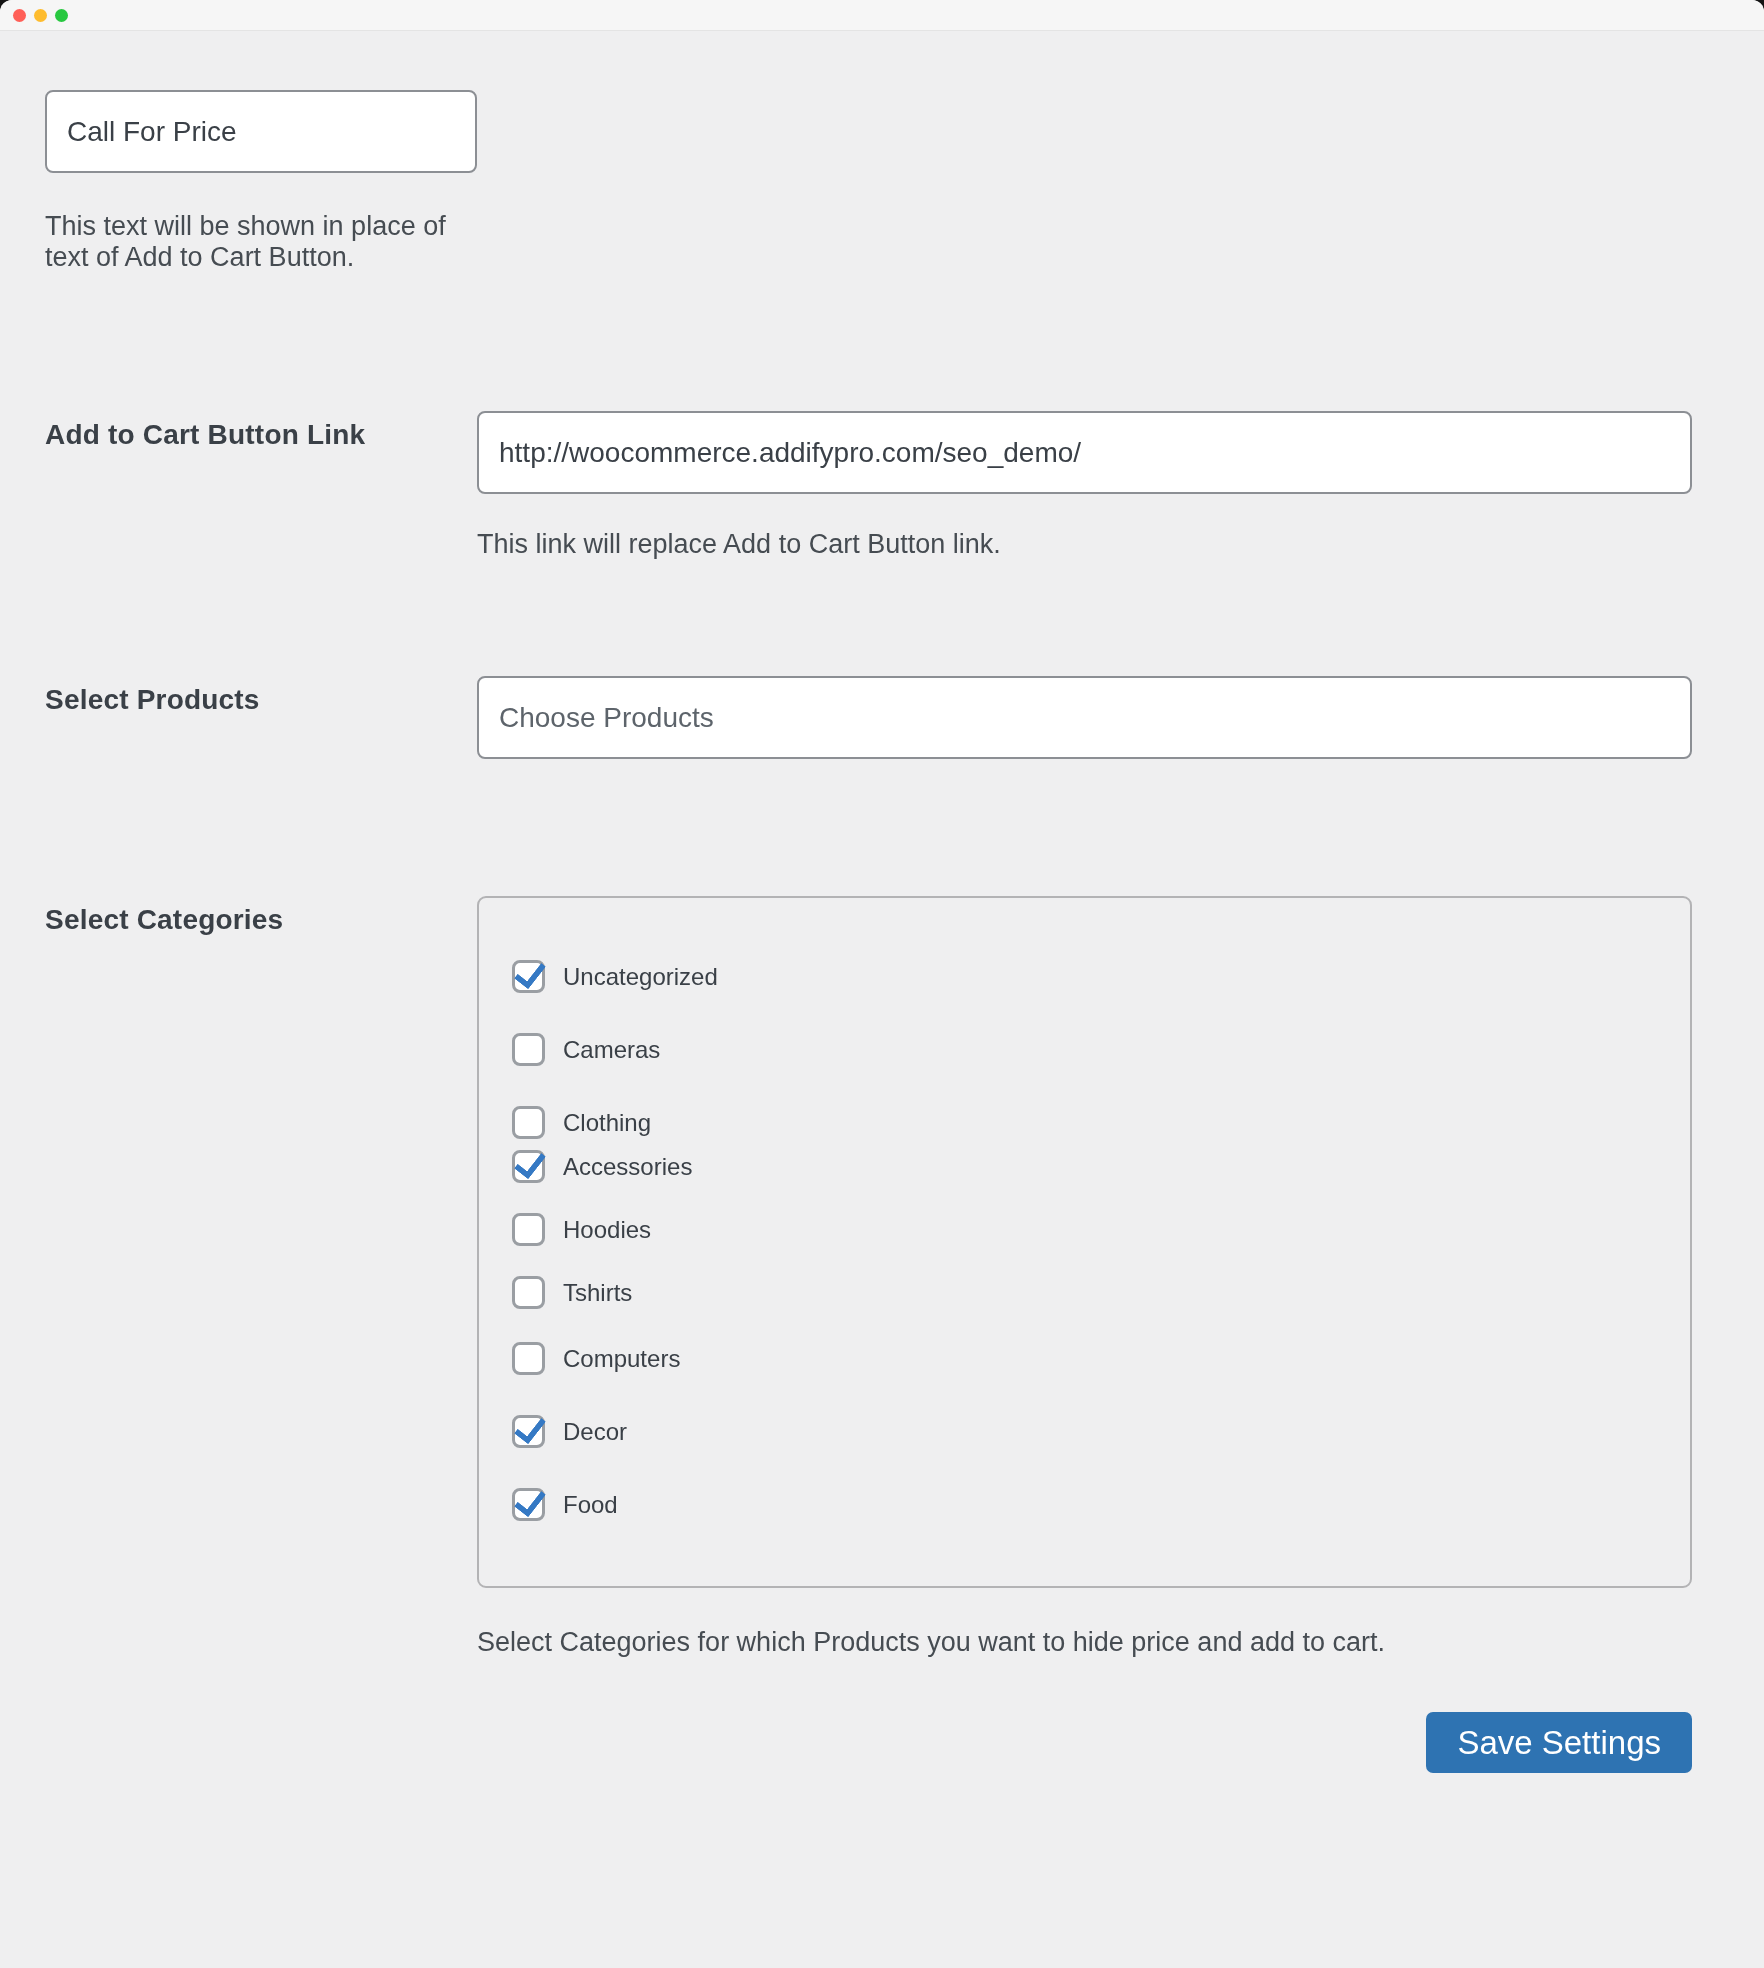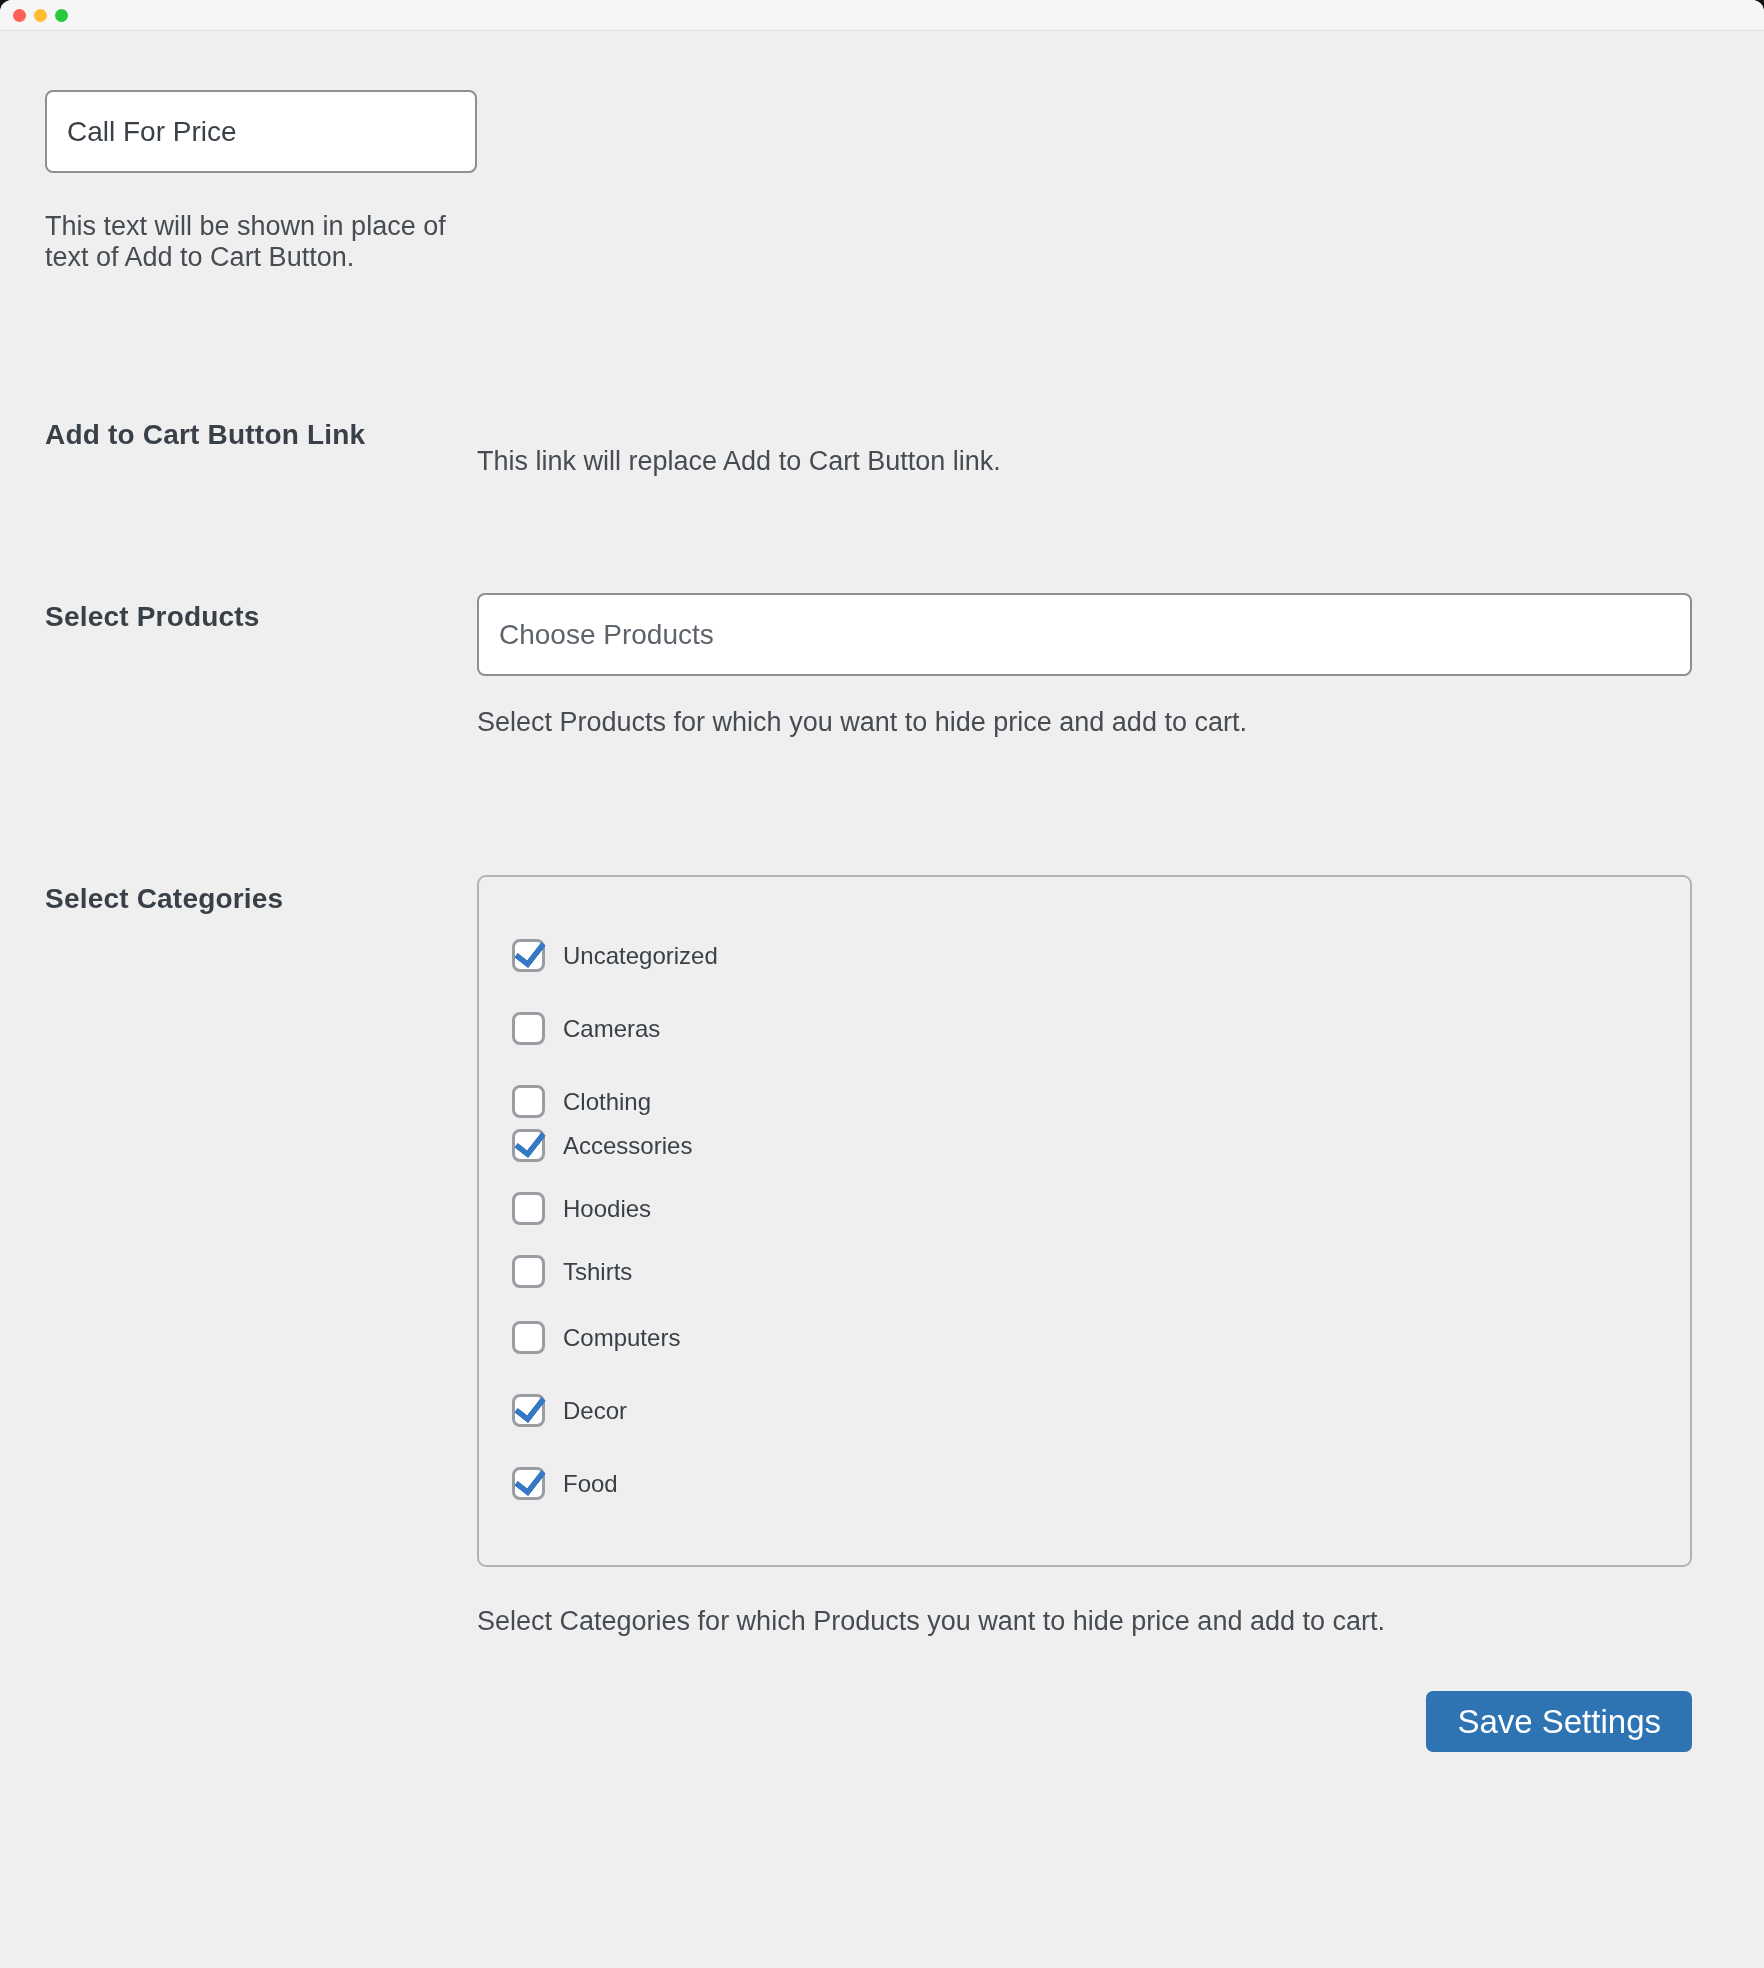--- a/index.html
+++ b/index.html
@@ -125,29 +125,29 @@
     <div class="form-row row-1">
       <div class="field">
         <input class="text-input" type="text" value="Call For Price" style="">
         <div class="help-text">This text will be shown in place of text of Add to Cart Button.</div>
       </div>
     </div>
 
     <div class="form-row row-2">
       <div class="field-label">Add to Cart Button Link</div>
       <div class="field">
+        <input class="text-input" type="text" value="http://woocommerce.addifypro.com/seo_demo/" style="">
         <div class="help-text">This link will replace Add to Cart Button link.</div>
       </div>
     </div>
 
     <div class="form-row row-3">
       <div class="field-label">Select Products</div>
       <div class="field">
         <input class="text-input" type="text" placeholder="Choose Products" style="">
-        <div class="help-text">Select Products for which you want to hide price and add to cart.</div>
       </div>
     </div>
 
     <div class="form-row row-4">
       <div class="field-label">Select Categories</div>
       <div class="field">
         <div class="categories-box" id="categories-box">
             <label class="cat-item">
               <span class="checkbox checked"></span>
               <span class="cat-label">Uncategorized</span>

